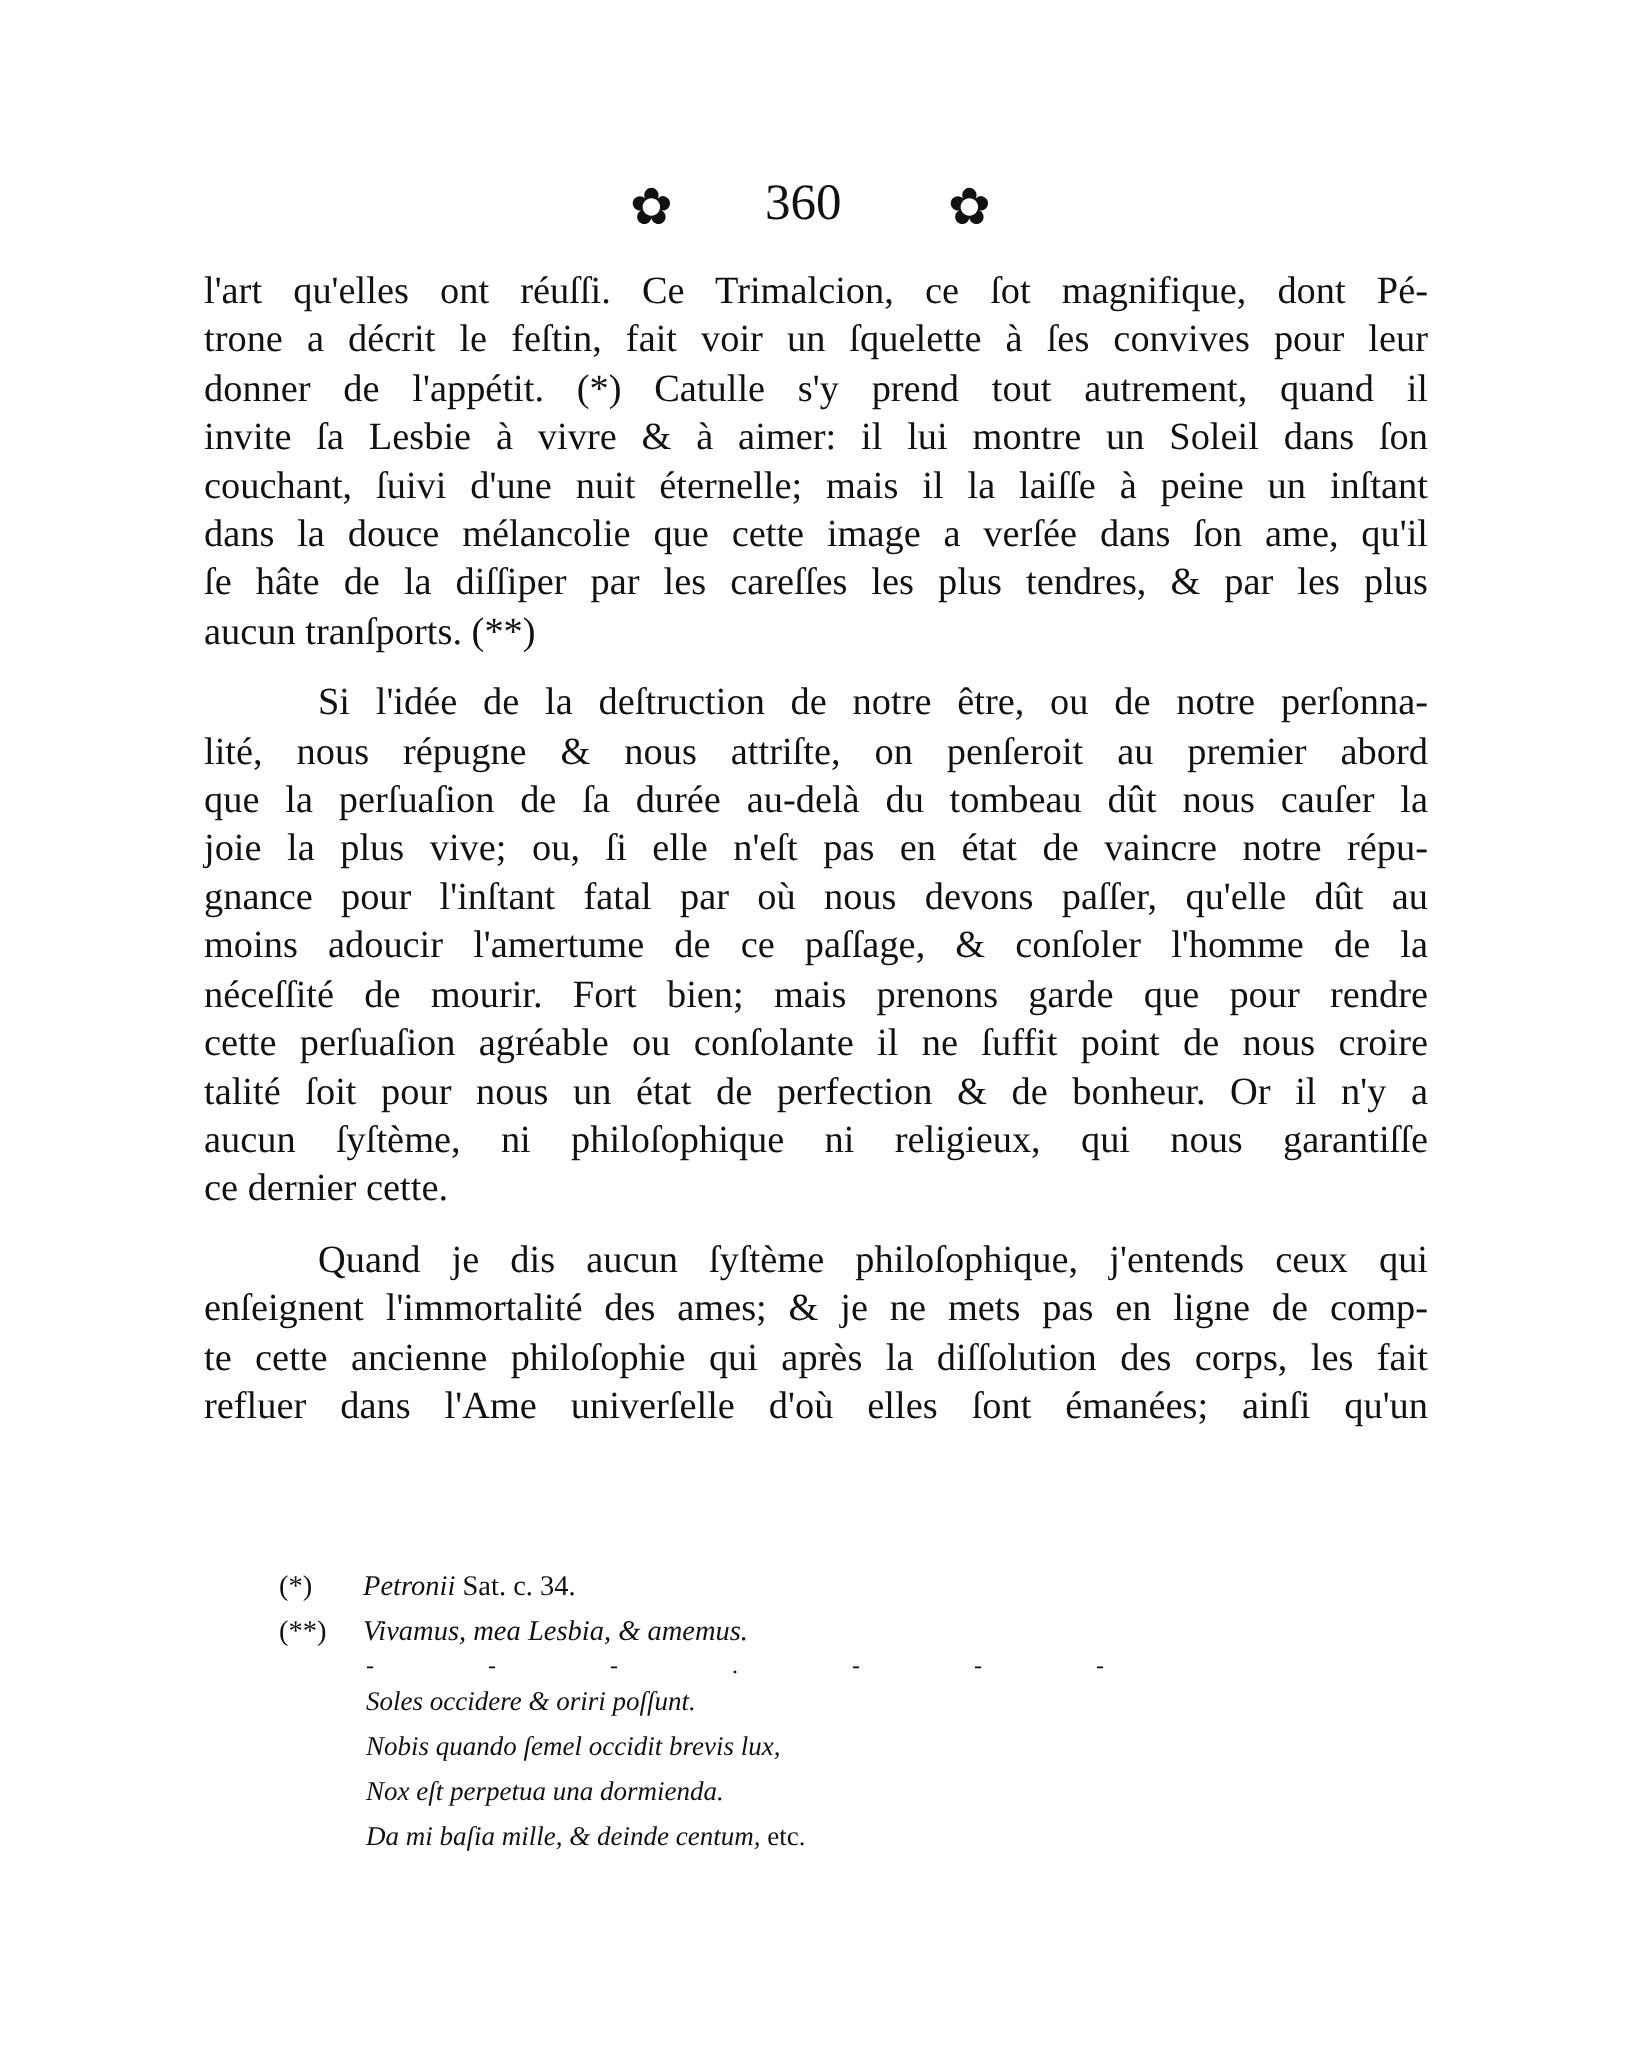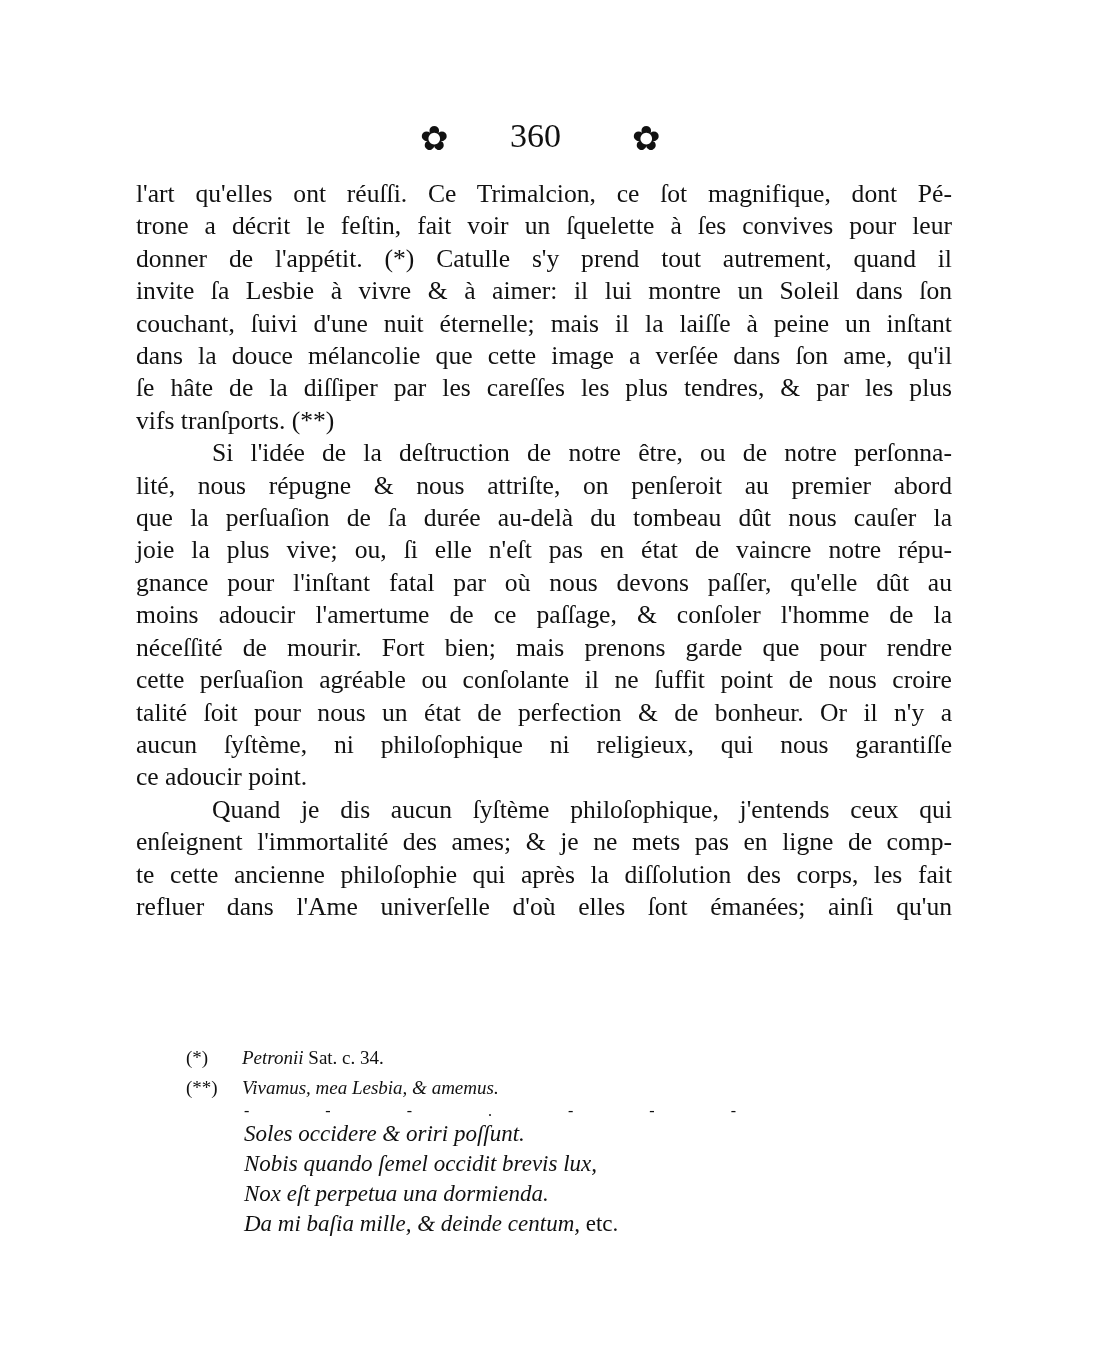--- a/index.html
+++ b/index.html
@@ -20,70 +20,70 @@
     position: absolute; left: 510px; top: 2px; font-size: 34px; line-height: 40px;
     font-family: "Liberation Serif", serif;
   }
   .body-text {
     position: absolute; left: 136px; top: 178px; width: 816px;
     font-family: "Liberation Serif", serif;
     font-size: 25.6px; line-height: 32.4px;
     text-align: justify;
   }
   .para { margin: 0; }
-  .para + .para { }
+  .para + .para { margin-top: 15px; }
   .para .line { display: block; text-align: justify; text-align-last: justify; white-space: nowrap; }
   .para .line.last { text-align-last: left; }
   .para .line.indent { padding-left: 76px; }
   .para .line.right { text-align: right; text-align-last: right; }
   .footnotes {
     position: absolute; left: 186px; top: 1043px; width: 700px;
     font-family: "Liberation Serif", serif;
     font-size: 19px; line-height: 30px;
   }
   .fn-row { display: flex; }
   .fn-marker { width: 56px; }
   .fn-text { font-style: italic; }
   .fn-text .plain { font-style: normal; }
   .dashes { padding-left: 58px; letter-spacing: 36px; font-size: 16px; line-height: 16px; height: 16px; }
-  .verse { padding-left: 58px; font-style: italic; font-size: 23px; line-height: 30px; }
+  .verse { padding-left: 58px; font-style: italic; font-size: 18px; line-height: 30px; }
   .verse .plain { font-style: normal; text-align: center; }
 </style>
 </head>
 <body>
 
 <div class="page-header">
   <span class="ornament left">✿</span>
   <span class="page-number">360</span>
   <span class="ornament right">✿</span>
 </div>
 
 <div class="body-text">
   <p class="para">
     <span class="line">l'art qu'elles ont réuſſi.   Ce Trimalcion, ce ſot magnifique, dont Pé-</span>
     <span class="line">trone a décrit le feſtin, fait voir un ſquelette à ſes convives pour leur</span>
     <span class="line">donner de l'appétit. (*)   Catulle s'y prend tout autrement, quand il</span>
     <span class="line">invite ſa Lesbie à vivre &amp; à aimer: il lui montre un Soleil dans ſon</span>
     <span class="line">couchant, ſuivi d'une nuit éternelle; mais il la laiſſe à peine un inſtant</span>
     <span class="line">dans la douce mélancolie que cette image a verſée dans ſon ame, qu'il</span>
     <span class="line">ſe hâte de la diſſiper par les careſſes les plus tendres, &amp; par les plus</span>
-    <span class="line last">vifs tranſports. (**)</span>
+    <span class="line last">aucun tranſports. (**)</span>
   </p>
   <p class="para">
     <span class="line indent">Si l'idée de la deſtruction de notre être, ou de notre perſonna-</span>
     <span class="line">lité, nous répugne &amp; nous attriſte, on penſeroit au premier abord</span>
     <span class="line">que la perſuaſion de ſa durée au-delà du tombeau dût nous cauſer la</span>
     <span class="line">joie la plus vive; ou, ſi elle n'eſt pas en état de vaincre notre répu-</span>
     <span class="line">gnance pour l'inſtant fatal par où nous devons paſſer, qu'elle dût au</span>
     <span class="line">moins adoucir l'amertume de ce paſſage, &amp; conſoler l'homme de la</span>
     <span class="line">néceſſité de mourir. Fort bien; mais prenons garde que pour rendre</span>
     <span class="line">cette perſuaſion agréable ou conſolante il ne ſuffit point de nous croire</span>
     <span class="line">talité ſoit pour nous un état de perfection &amp; de bonheur.   Or il n'y a</span>
     <span class="line">aucun ſyſtème, ni philoſophique ni religieux, qui nous garantiſſe</span>
-    <span class="line last">ce adoucir point.</span>
+    <span class="line last">ce dernier cette.</span>
   </p>
   <p class="para">
     <span class="line indent">Quand je dis aucun ſyſtème philoſophique, j'entends ceux qui</span>
     <span class="line">enſeignent l'immortalité des ames; &amp; je ne mets pas en ligne de comp-</span>
     <span class="line">te cette ancienne philoſophie qui après la diſſolution des corps, les fait</span>
     <span class="line">refluer dans l'Ame univerſelle d'où elles ſont émanées; ainſi qu'un</span>
   </p>
 </div>
 
 <div class="footnotes">

